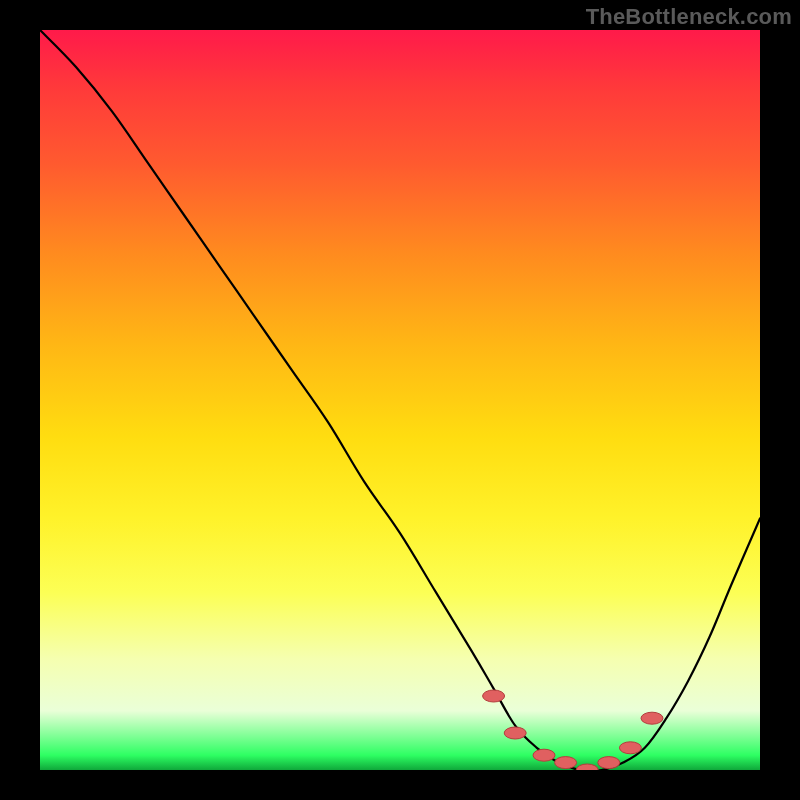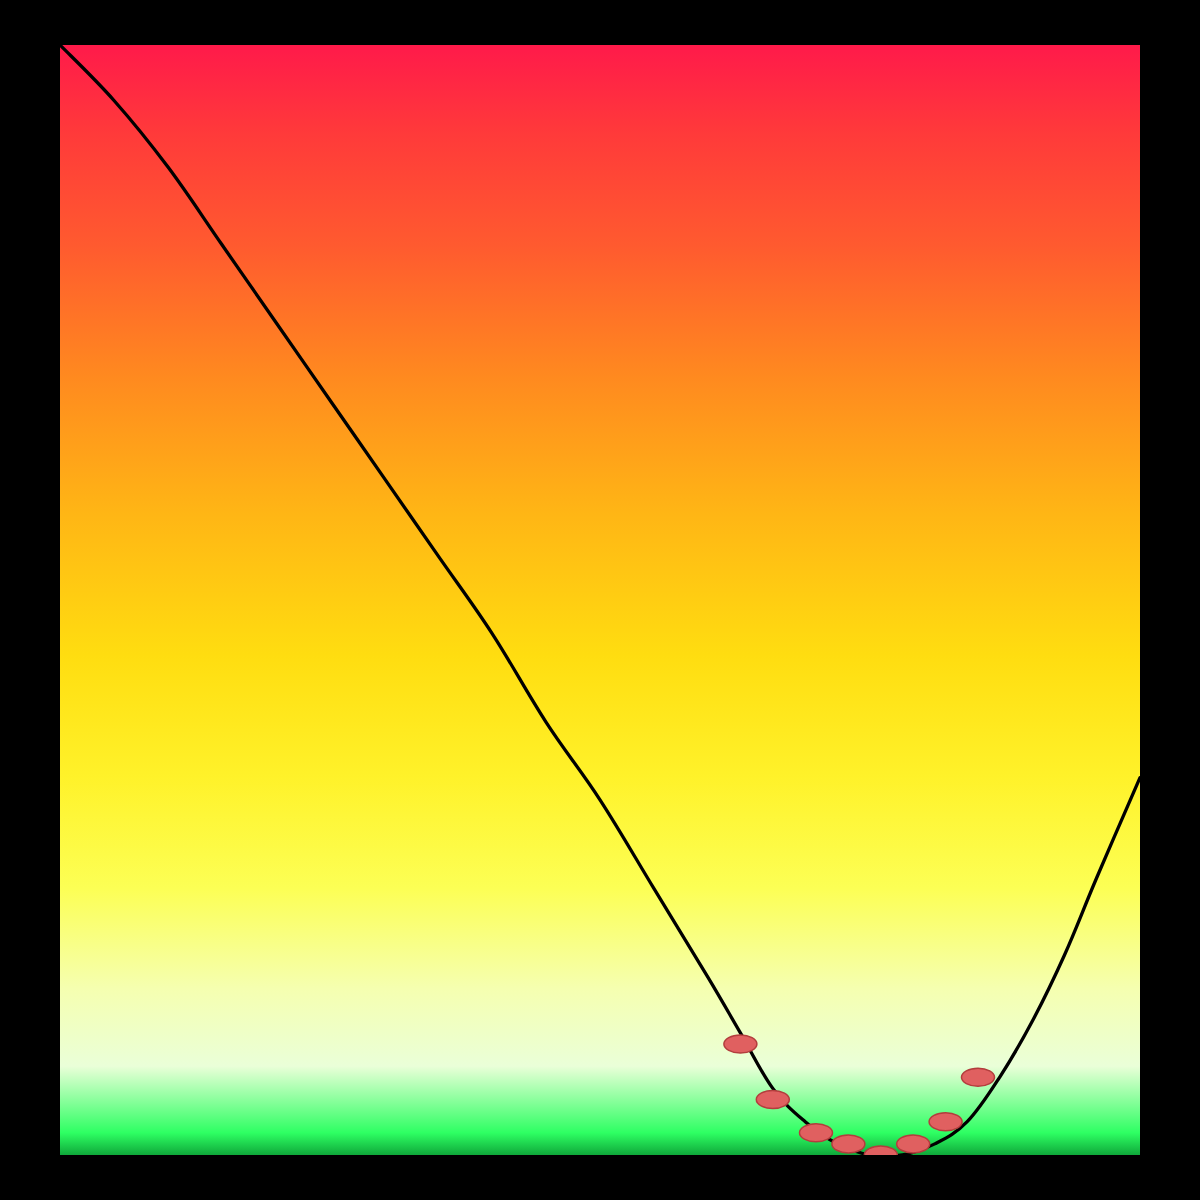--- a/index.html
+++ b/index.html
@@ -58,20 +58,21 @@
     position: absolute;
     inset: 0;
     width: 100%;
     height: 100%;
   }
 </style>
 </head>
 <body>
 
 <div class="frame">
+  <div class="watermark">TheBottleneck.com</div>
 
   <div class="plot-area">
     <div class="gradient-bg"></div>
     <svg class="curve-svg" viewBox="0 0 720 740" preserveAspectRatio="none">
       <g>
         <path id="curve-path" fill="none" stroke="#000" stroke-width="2.2" stroke-linecap="round" stroke-linejoin="round" d="M 0.00 0.00 C 6.48 6.66, 23.04 22.35, 36.00 37.00 C 48.96 51.65, 59.04 64.08, 72.00 81.40 C 84.96 98.72, 95.04 114.55, 108.00 133.20 C 120.96 151.85, 131.04 166.35, 144.00 185.00 C 156.96 203.65, 167.04 218.15, 180.00 236.80 C 192.96 255.45, 203.04 269.95, 216.00 288.60 C 228.96 307.25, 239.04 321.75, 252.00 340.40 C 264.96 359.05, 275.04 372.22, 288.00 392.20 C 300.96 412.18, 311.04 431.42, 324.00 451.40 C 336.96 471.38, 347.04 483.22, 360.00 503.20 C 372.96 523.18, 383.04 541.09, 396.00 562.40 C 408.96 583.71, 421.63 604.28, 432.00 621.60 C 442.37 638.92, 445.82 645.28, 453.60 658.60 C 461.38 671.92, 467.42 684.94, 475.20 695.60 C 482.98 706.26, 489.02 711.14, 496.80 717.80 C 504.58 724.46, 510.62 728.60, 518.40 732.60 C 526.18 736.60, 532.22 738.67, 540.00 740.00 C 547.78 741.33, 553.82 741.33, 561.60 740.00 C 569.38 738.67, 575.42 736.60, 583.20 732.60 C 590.98 728.60, 597.02 725.79, 604.80 717.80 C 612.58 709.81, 618.62 700.19, 626.40 688.20 C 634.18 676.21, 640.22 665.85, 648.00 651.20 C 655.78 636.55, 661.82 624.12, 669.60 606.80 C 677.38 589.48, 682.13 576.31, 691.20 555.00 C 700.27 533.69, 714.82 500.39, 720.00 488.40"></path>
       </g>
       <g id="markers-group">
           <ellipse cx="453.60" cy="666.00" rx="11" ry="6" fill="#e06060" stroke="#b33d3d" stroke-width="1"></ellipse>
           <ellipse cx="475.20" cy="703.00" rx="11" ry="6" fill="#e06060" stroke="#b33d3d" stroke-width="1"></ellipse>

